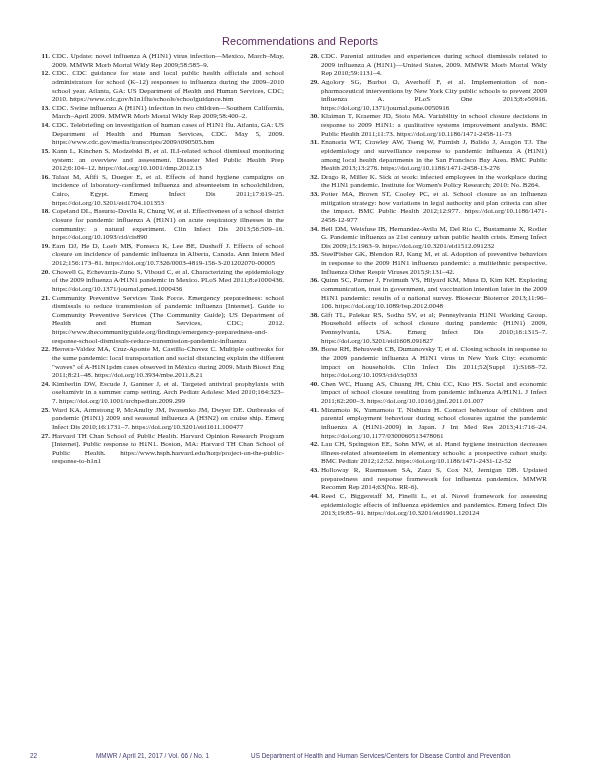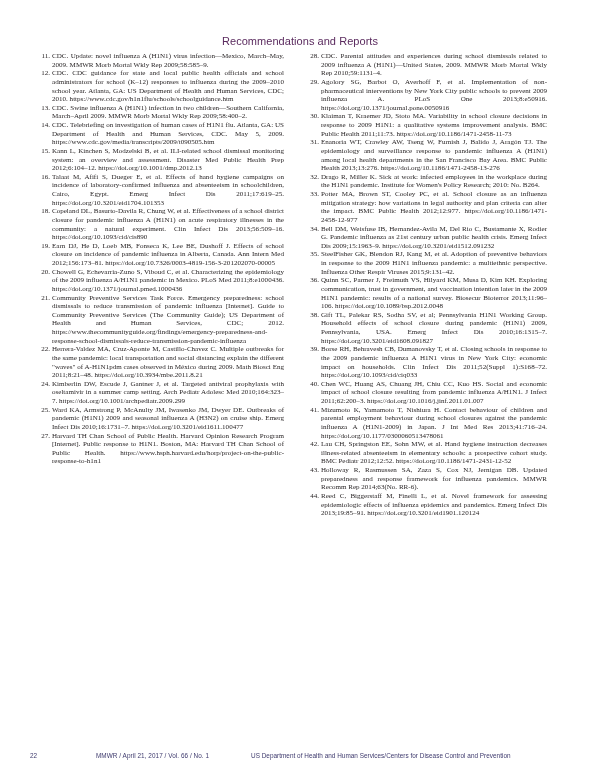--- a/index.html
+++ b/index.html
@@ -3,21 +3,21 @@
   <meta charset="utf-8">
   <style>
     html, body { margin: 0; padding: 0; background: #ffffff; }
     body { width: 600px; height: 776px; position: relative; overflow: hidden; font-family: "Liberation Serif", serif; color: #231f20; }
     .header { position: absolute; top: 0; left: 0; width: 600px; height: 46px; }
     .header-title { position: absolute; top: 35px; left: 0; width: 600px; text-align: center; font-family: "Liberation Sans", sans-serif; font-size: 11px; color: #5a2a5e; letter-spacing: 0.05px; }
     .col { position: absolute; top: 52px; width: 246px; }
     .col-left { left: 38px; }
     .col-right { left: 307px; width: 240px; }
     .ref { position: relative; padding-left: 14px; font-size: 7.05px; line-height: 8.62px; text-align: justify; margin: 0; }
-    .ref-num { position: absolute; left: 0; top: 0; width: 12px; text-align: right; }
+    .ref-num { position: absolute; left: 0; top: 0; width: 12px; text-align: right; font-weight: bold; }
     .ref-text { display: block; }
     .footer { position: absolute; top: 752px; left: 0; width: 600px; height: 12px; font-family: "Liberation Sans", sans-serif; font-size: 6.4px; color: #3e3a6d; }
     .footer-page { position: absolute; left: 30px; top: 0; }
     .footer-issue { position: absolute; left: 96px; top: 0; letter-spacing: 0.05px; }
     .footer-org { position: absolute; left: 251px; top: 0; letter-spacing: 0.02px; }
   </style>
 </head>
 <body>
 
 <div class="header">

